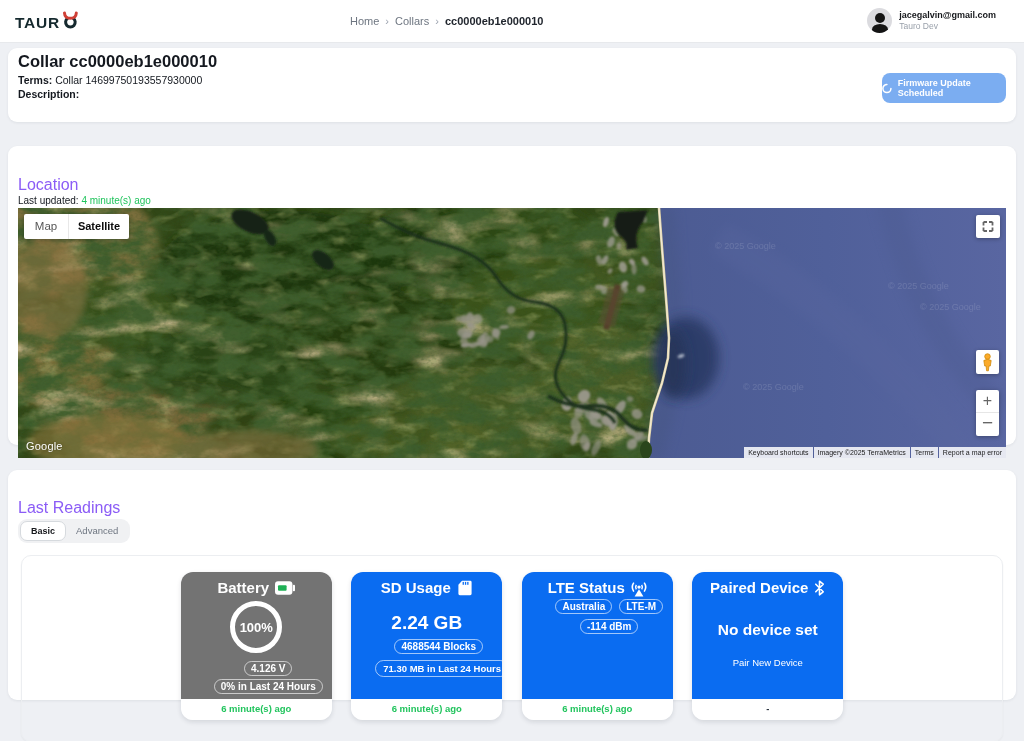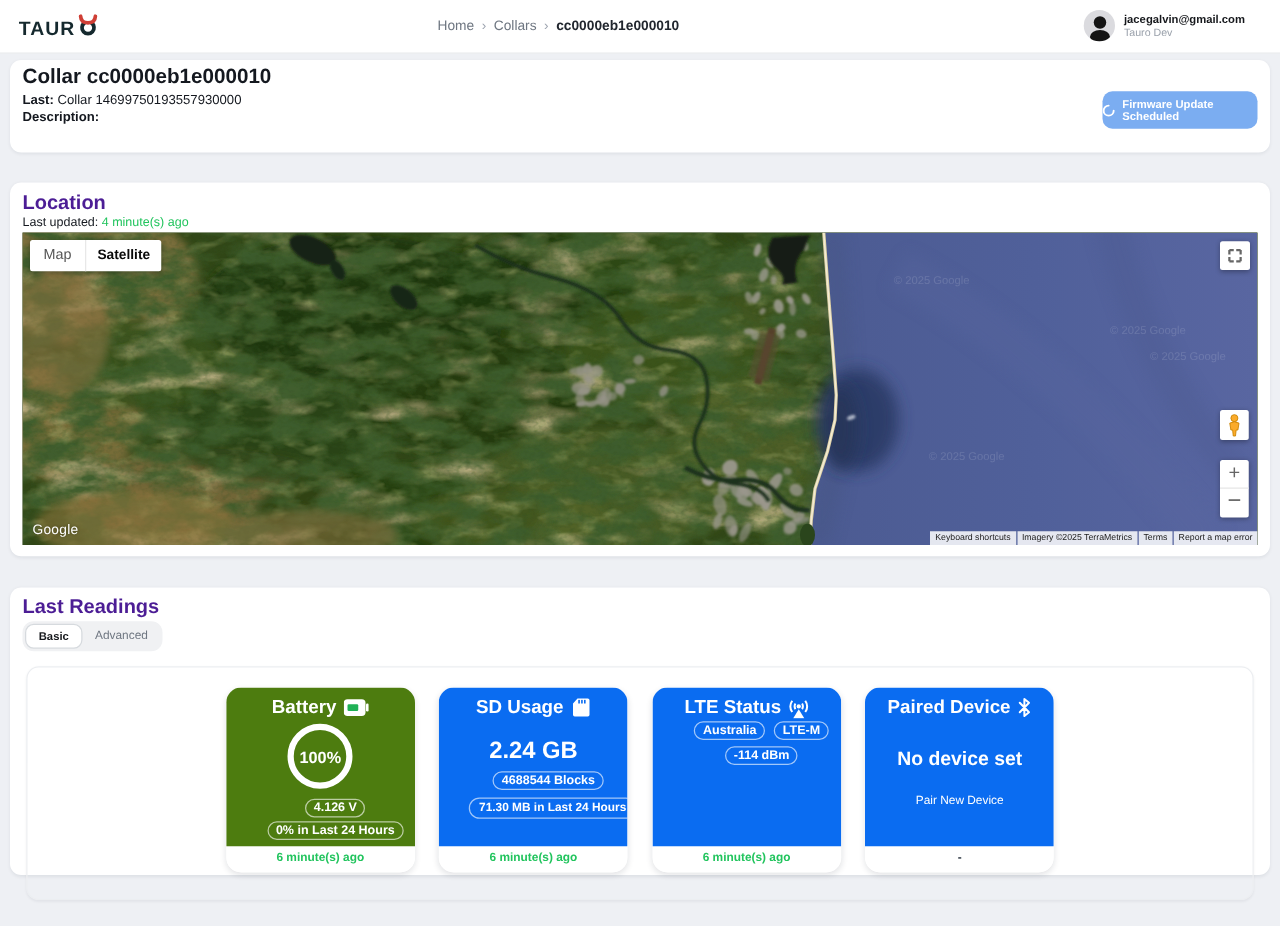--- a/index.html
+++ b/index.html
@@ -14,21 +14,21 @@
 .avatar .hd { position:absolute; left:7.5px; top:4.5px; width:10px; height:10px; border-radius:50%; background:#141414; }
 .avatar .bd { position:absolute; left:4.5px; top:16px; width:16px; height:11px; border-radius:50%; background:#141414; }
 .uinfo .em { font-size:9px; font-weight:700; color:#16181c; line-height:12px; }
 .uinfo .rl { font-size:8.5px; color:#9aa1ab; line-height:11px; }
 .panel { background:#fff; border-radius:9px; margin:0 8px; box-shadow:0 1px 3px rgba(16,24,40,0.07); position:relative; }
 .hpanel { margin-top:5px; height:74px; padding:4px 10px; }
 h1.big1 { font-size:16.5px; font-weight:700; color:#14181f; }
 .hpanel .meta { font-size:10.5px; color:#14181f; margin-top:2px; line-height:14px; }
 .fwbtn { position:absolute; right:10px; top:25px; width:124px; height:30px; background:#7badf1; border-radius:8px; color:#fff; font-size:9px; font-weight:700; display:flex; align-items:center; justify-content:center; }
 .lpanel { margin-top:24px; height:299px; padding:7px 10px; }
-h2.sec { font-size:16px; font-weight:700; color:#4c1d95; line-height:20px; }
+h2.sec { font-size:16px; font-weight:400; color:#8b5cf6; line-height:20px;margin-top:22px; }
 .lastupd { font-size:10px; color:#14181f; line-height:11px; margin-top:0; }
 .lastupd span { color:#21c45d; }
 .mapwrap { position:relative; width:988px; height:250px; margin-top:2px; overflow:hidden; background:#33481d; }
 .mapctl { position:absolute; left:6px; top:6px; height:25px; background:#fff; box-shadow:0 1px 4px rgba(0,0,0,0.3); border-radius:2px; display:flex; }
 .mapctl .c1 { width:45px; text-align:center; line-height:25px; color:#565656; border-right:1px solid #e8e8e8; font-size:11.5px; }
 .mapctl .c2 { width:60px; text-align:center; line-height:25px; color:#0a0a0a; font-weight:700; font-size:11px; }
 .fsbtn { position:absolute; right:6px; top:7px; width:24px; height:23px; background:#fff; border-radius:2px; box-shadow:0 1px 4px rgba(0,0,0,0.3); }
 .pegman { position:absolute; right:7px; top:142px; width:23px; height:24px; background:#fff; border-radius:2px; box-shadow:0 1px 4px rgba(0,0,0,0.3); }
 .zoomctl { position:absolute; right:7px; top:182px; width:23px; height:46px; background:#fff; border-radius:2px; box-shadow:0 1px 4px rgba(0,0,0,0.3); color:#666; }
 .zoomctl .zp { height:23px; text-align:center; font-size:16px; line-height:22px; border-bottom:1px solid #e6e6e6; }
@@ -36,21 +36,21 @@
 .glogo { position:absolute; left:8px; bottom:6px; color:#fff; font-size:11px; letter-spacing:0.2px; text-shadow:0 0 2px rgba(0,0,0,0.35); }
 .attr { position:absolute; right:0; bottom:0; height:11px; display:flex; font-size:7px; color:#1b1b1b; }
 .attr div { background:rgba(255,255,255,0.85); padding:2px 4px 0; margin-left:1px; white-space:nowrap; }
 .rpanel { margin-top:25px; height:230px; padding:6px 10px; }
 .tabs { margin-top:1px; display:inline-flex; background:#f0f1f3; border-radius:9px; padding:2px; height:24px; margin-left:0; }
 .tab1 { background:#fff; border:1px solid #d6dade; border-radius:7px; font-size:9px; font-weight:700; color:#16181c; padding:3px 10px; line-height:12px; }
 .tab2 { font-size:9.5px; color:#6e7681; padding:4px 10px; line-height:12px; }
 .inner { margin:12px 3px 0; height:187px; border:1px solid #eceef1; border-radius:10px; box-shadow:0 1px 2px rgba(16,24,40,0.05); padding-top:16px; display:flex; justify-content:center; }
 .card { width:151px; height:148px; border-radius:12px; margin:0 9.75px; box-shadow:0 2px 5px rgba(16,24,40,0.12); display:flex; flex-direction:column; overflow:hidden; }
 .cbody { height:127px; color:#fff; text-align:center; position:relative; }
-.cgreen .cbody { background:#4d7c0f; }
+.cgreen .cbody { background:#737373; }
 .cblue .cbody { background:#0a6cf1; }
 .cfoot { height:21px; background:#fff; text-align:center; font-size:9.5px; font-weight:700; color:#21c45d; line-height:20px; }
 .cfoot.dash { color:#26303b; }
 .ctitle { margin-top:7px; font-size:15px; font-weight:700; display:flex; align-items:center; justify-content:center; line-height:18px; }
 .ctitle svg { margin-left:6px; }
 .pr { font-size:0;margin-left:24px; } .pill { display:inline-block; border:1.5px solid rgba(255,255,255,0.62); border-radius:99px; font-size:10px; font-weight:700; padding:1px 6px; line-height:11px; white-space:nowrap; }
 .ring { width:52px; height:52px; border:5.5px solid #fff; border-radius:50%; margin:4px auto 0; display:flex; align-items:center; justify-content:center; font-size:13px; font-weight:700; }
 .big { font-size:19px; font-weight:700; margin-top:14px; line-height:23px; }
 .tels { font-size:13.5px; font-weight:700; line-height:18px; margin-top:9px; }
 .nodev { font-size:15.5px; font-weight:700; margin-top:23px; line-height:20px; }
@@ -74,21 +74,21 @@
       </div>
     <div class="uinfo">
         <div class="em">jacegalvin@gmail.com</div>
         <div class="rl">Tauro Dev</div>
       </div>
   </div>
 </div>
 
 <div class="panel hpanel">
   <h1 class="big1">Collar cc0000eb1e000010</h1>
-  <div class="meta"><b>Last:</b> Collar 14699750193557930000<br><b>Description:</b></div>
+  <div class="meta"><b>Terms:</b> Collar 14699750193557930000<br><b>Description:</b></div>
   <div class="fwbtn"><svg class="spn" width="11" height="11" viewBox="0 0 11 11" style="margin-right:6px">
         <path d="M5.5 1 A4.5 4.5 0 1 0 10 5.5" fill="none" stroke="#fff" stroke-width="1.7" stroke-linecap="round"></path>
       </svg>Firmware Update Scheduled</div>
 </div>
 
 <div class="panel lpanel">
   <h2 class="sec">Location</h2>
   <div class="lastupd">Last updated: <span>4 minute(s) ago</span></div>
   <div class="mapwrap">
     <svg width="988" height="250" viewBox="0 0 988 250" style="display:block">

